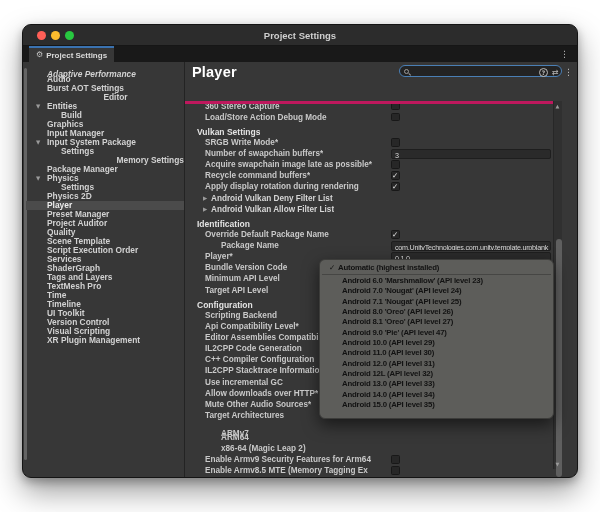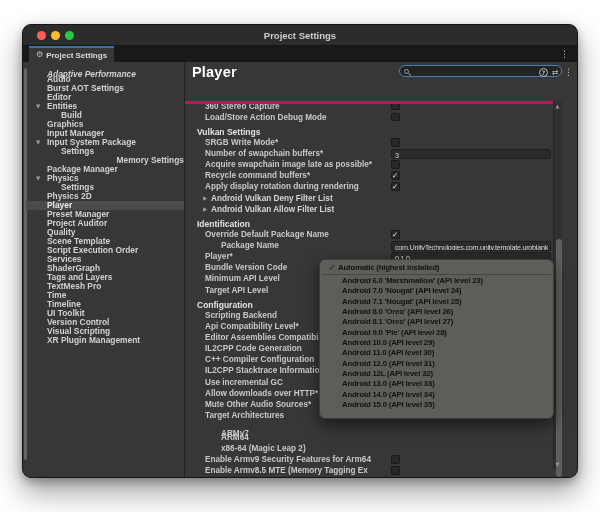--- a/index.html
+++ b/index.html
@@ -105,21 +105,21 @@
     <div>
         <div class="side-item" style="top: 7px; font-style: italic;">
           <span>Adaptive Performance</span>
         </div>
         <div class="side-item" style="top: 12.5px;">
           <span>Audio</span>
         </div>
         <div class="side-item" style="top: 21.5px;">
           <span>Burst AOT Settings</span>
         </div>
-        <div class="side-item" style="top: 30.5px;">
+        <div class="side-item" style="top: 30.5px; justify-content: center;">
           <span>Editor</span>
         </div>
         <div class="side-item" style="top: 39.5px;">
           <span class="side-arrow">▼</span>
           <span>Entities</span>
         </div>
         <div class="side-item child" style="top: 48.5px;">
           <span>Build</span>
         </div>
         <div class="side-item" style="top: 57.5px;">
@@ -338,21 +338,21 @@
     </div>
   </div>
 
   <div class="popup">
       <div class="pitem first" style="top: 2px;"><span class="pcheck">✓</span><span>Automatic (highest installed)</span></div>
       <div class="pitem" style="top: 14.85px;"><span>Android 6.0 'Marshmallow' (API level 23)</span></div>
       <div class="pitem" style="top: 25.2px;"><span>Android 7.0 'Nougat' (API level 24)</span></div>
       <div class="pitem" style="top: 35.55px;"><span>Android 7.1 'Nougat' (API level 25)</span></div>
       <div class="pitem" style="top: 45.9px;"><span>Android 8.0 'Oreo' (API level 26)</span></div>
       <div class="pitem" style="top: 56.25px;"><span>Android 8.1 'Oreo' (API level 27)</span></div>
-      <div class="pitem" style="top: 66.6px;"><span>Android 9.0 'Pie' (API level 28)</span></div>
+      <div class="pitem" style="top: 66.6px;"><span>Android 9.0 'Pie' (API level 47)</span></div>
       <div class="pitem" style="top: 76.95px;"><span>Android 10.0 (API level 29)</span></div>
       <div class="pitem" style="top: 87.3px;"><span>Android 11.0 (API level 30)</span></div>
       <div class="pitem" style="top: 97.65px;"><span>Android 12.0 (API level 31)</span></div>
       <div class="pitem" style="top: 108px;"><span>Android 12L (API level 32)</span></div>
       <div class="pitem" style="top: 118.35px;"><span>Android 13.0 (API level 33)</span></div>
       <div class="pitem" style="top: 128.7px;"><span>Android 14.0 (API level 34)</span></div>
       <div class="pitem" style="top: 139.05px;"><span>Android 15.0 (API level 35)</span></div>
       <div class="psep" style="top: 13.5px;"></div>
     </div>
 

